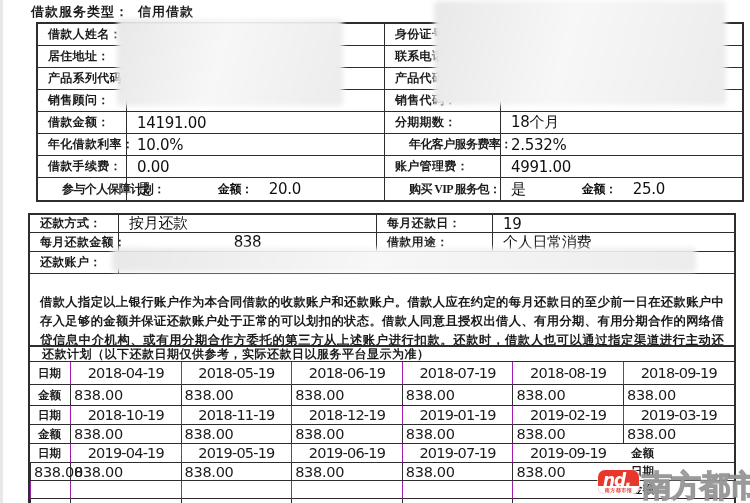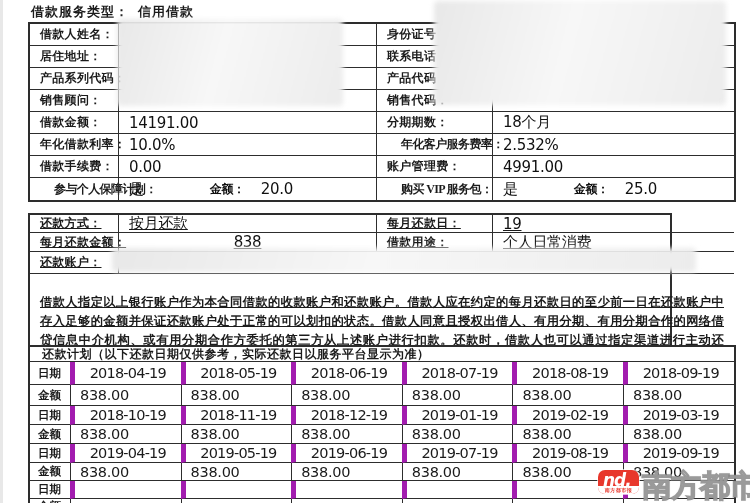--- a/index.html
+++ b/index.html
@@ -13,44 +13,44 @@
   }
   
   .scan-edge { position:absolute; left:0; top:0; width:3px; height:503px; background:#d9d9d9; opacity:.6; }
 
   .doc-title { position:absolute; left:31px; top:3px; font-size:13px; font-weight:600; letter-spacing:1px; white-space:nowrap; }
   .doc-title .tv { margin-left:9px; }
 
   .tbl { position:absolute; background:#fff; border:2px solid #2d2d2d; display:grid; }
 
   
-  #tblA { left:28px; top:22px; width:708px; grid-template-columns:88px 258px 116px 242px; grid-auto-rows:22px; }
-  
-  #tblB { left:28px; top:213px; width:644px; grid-template-columns:88px 258px 116px 242px; grid-template-rows:18px 19px 22px auto;text-decoration:underline; }
+  #tblA { left:36px; top:22px; width:708px; grid-template-columns:88px 258px 116px 242px; grid-auto-rows:22px; }
+  
+  #tblB { left:28px; top:213px; width:708px; grid-template-columns:88px 258px 116px 242px; grid-template-rows:18px 19px 22px auto; }
   
   #tblC { left:28px; top:345px; width:708px; grid-template-columns:40px repeat(6,110.6px); grid-template-rows:15px 23px 21px 19px 19px 19px 18px 18px 16px; }
 
   .c { border-bottom:1px solid #2d2d2d; display:flex; align-items:center; padding-left:10px; overflow:visible; white-space:nowrap; }
   .c.nb { border-bottom:none; }
   .c.bl { border-left:1px solid #2d2d2d; }
   .lab { font-size:12px; font-weight:600; letter-spacing:.3px; }
   .lab.tight { letter-spacing:-0.6px; padding-left:24px; }
   .val { font-family:"DejaVu Sans","Liberation Sans",sans-serif; font-size:15px; letter-spacing:-0.3px; color:#101010; }
   .val.center { justify-content:center; padding-left:0; }
   .amt-lab { font-family:"Liberation Serif","DejaVu Serif",serif; font-size:12px; font-weight:600; margin-left:66px; }
   .amt-lab.r { margin-left:56px; }
   .amt-val { font-family:"DejaVu Sans","Liberation Sans",sans-serif; font-size:15px; margin-left:16px; letter-spacing:-0.3px; }
 
   .notice { grid-column:1/5; border-bottom:none; display:block; padding:3px 10px 5px 10px; font-size:12.3px; font-weight:600; line-height:1.56; letter-spacing:.2px; text-align:justify; white-space:normal;margin-top:16px; }
 
   
   .sc-head { grid-column:1/8; border-bottom:1px solid #2d2d2d; display:flex; align-items:center; padding-left:12px; font-size:12px; font-weight:600; letter-spacing:.5px; white-space:nowrap; }
   .sc-lab { border-bottom:1px solid #2d2d2d; display:flex; align-items:center; padding-left:8px; font-size:11.5px; font-weight:600; }
-  .sc-date { border-bottom:1px solid #2d2d2d; border-left:5px solid #a21caf; display:flex; align-items:center; justify-content:center; font-family:"DejaVu Sans","Liberation Sans",sans-serif; font-size:14.5px; letter-spacing:-0.8px; }
-  .sc-amt { border-bottom:1px solid #2d2d2d; border-left:1px solid #2d2d2d; display:flex; align-items:center; padding-left:9px; font-family:"DejaVu Sans","Liberation Sans",sans-serif; font-size:14.5px; letter-spacing:-0.3px; }
+  .sc-date { border-bottom:1px solid #2d2d2d; border-left:1px solid #a21caf; display:flex; align-items:center; justify-content:center; font-family:"DejaVu Sans","Liberation Sans",sans-serif; font-size:14.5px; letter-spacing:-0.8px; }
+  .sc-amt { border-bottom:1px solid #2d2d2d; border-left:1px solid #2d2d2d; display:flex; align-items:center; padding-left:3px; font-family:"DejaVu Sans","Liberation Sans",sans-serif; font-size:14.5px; letter-spacing:-0.3px; }
 
   
   .redact { position:absolute; z-index:5; border-radius:4px; background:linear-gradient(105deg,#e8e8e8 0%,#f7f7f7 45%,#ececec 100%); filter:blur(2.5px); }
   #red1 { left:117px; top:19px;  width:226px; height:87px; }
   #red2 { left:434px; top:1px;   width:292px; height:104px; }
   #red3 { left:112px; top:248px; width:584px; height:24px; }
 
   
   #wm { position:absolute; left:598px; top:470px; z-index:9; display:flex; align-items:flex-start; }
   .wm-logo { position:relative; width:41px; height:24px; background:#e8372c; border-radius:7px; overflow:hidden; box-shadow:0 0 0 1px rgba(255,255,255,.65); flex:0 0 auto; }
@@ -168,21 +168,20 @@
   <div class="sc-amt">838.00</div>
   <div class="sc-amt">838.00</div>
   <div class="sc-amt">838.00</div>
   <div class="sc-amt">838.00</div>
 
   <div class="sc-lab">日期</div>
   <div class="sc-date">2019-04-19</div>
   <div class="sc-date">2019-05-19</div>
   <div class="sc-date">2019-06-19</div>
   <div class="sc-date">2019-07-19</div>
-  <div class="sc-date">2019-08-19</div>
   <div class="sc-date">2019-09-19</div>
 
   <div class="sc-lab">金额</div>
   <div class="sc-amt">838.00</div>
   <div class="sc-amt">838.00</div>
   <div class="sc-amt">838.00</div>
   <div class="sc-amt">838.00</div>
   <div class="sc-amt">838.00</div>
   <div class="sc-amt">838.00</div>
 

